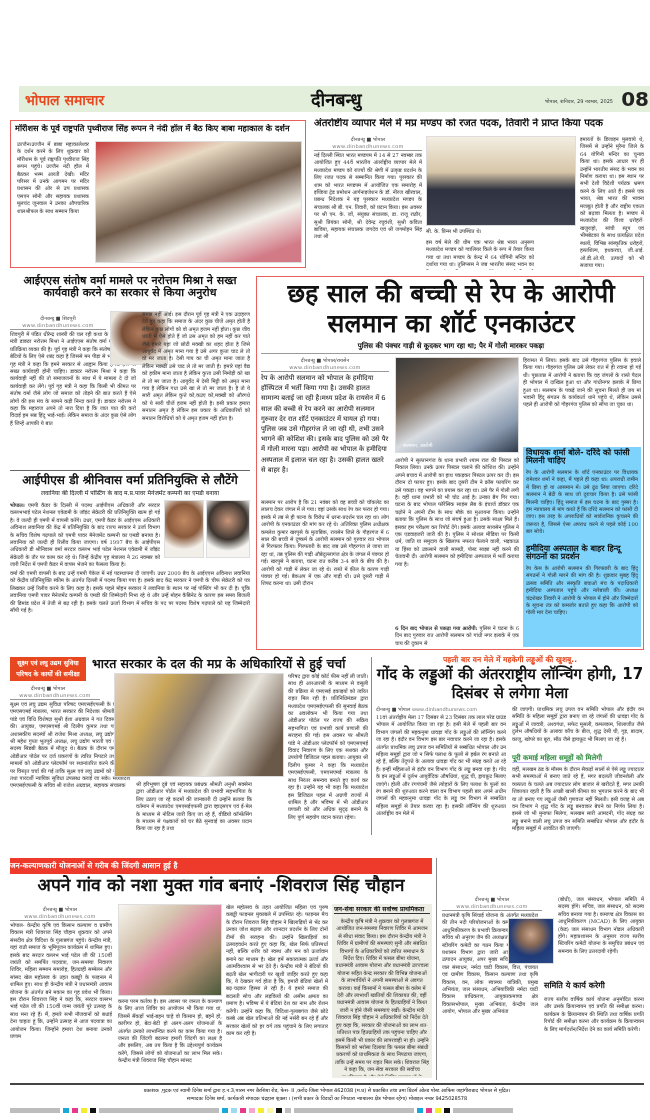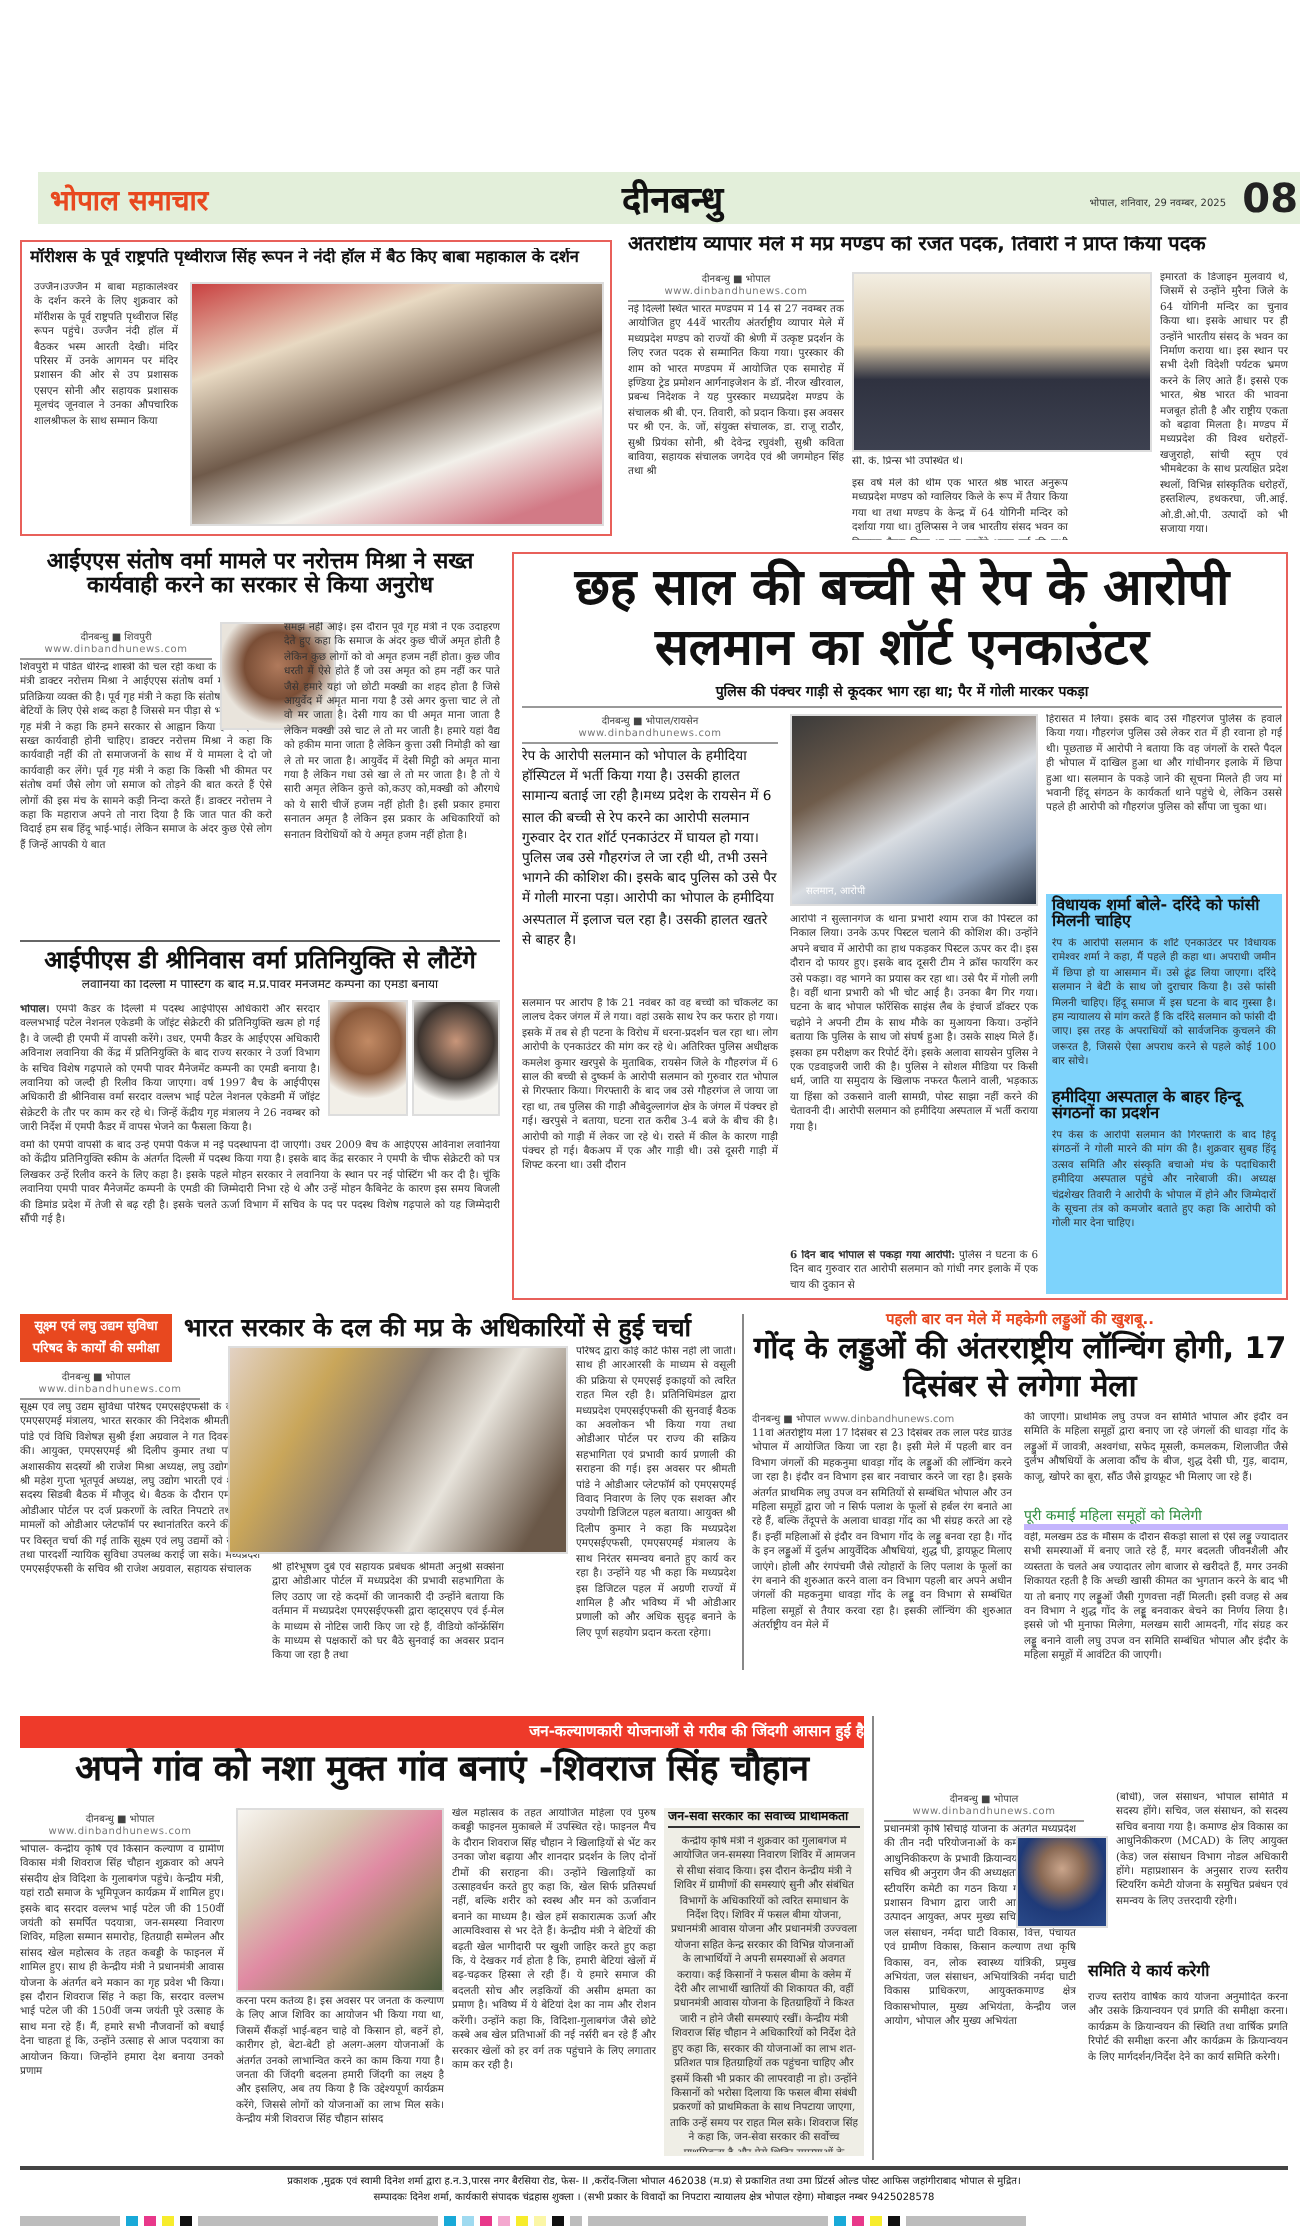--- a/index.html
+++ b/index.html
@@ -112,25 +112,25 @@
 <div class="abs rule-v" style="left:371px; top:657px; height:178px;"></div>
 
 <div class="abs" style="left:376px; top:654px; width:268px; height:180px;">
   <div class="abs" style="left:0; top:0; width:268px; text-align:center; font-size:7.5px; font-weight:bold; color:#e8481f;">पहली बार वन मेले में महकेगी लड्डुओं की खुशबू..</div>
   <div class="abs hl" style="left:0; top:11px; width:268px; font-size:15px; text-align:center; line-height:19px;">गोंद के लड्डुओं की अंतरराष्ट्रीय लॉन्चिंग होगी, 17 दिसंबर से लगेगा मेला</div>
   <div class="abs byline" style="left:0; top:52px; width:134px; text-align:left;">
     <span>दीनबन्धु ■ भोपाल</span> <span style="color:#777;">www.dinbandhunews.com</span>
   </div>
   <div class="abs body-text" style="left:0; top:60px; width:130px; height:120px;">11वां अंतर्राष्ट्रीय मेला 17 दिसंबर से 23 दिसंबर तक लाल परेड ग्राउंड भोपाल में आयोजित किया जा रहा है। इसी मेले में पहली बार वन विभाग जंगलों की महकनुमा धावड़ा गोंद के लड्डुओं की लॉन्चिंग करने जा रहा है। इंदौर वन विभाग इस बार नवाचार करने जा रहा है। इसके अंतर्गत प्राथमिक लघु उपज वन समितियों से सम्बंधित भोपाल और उन महिला समूहों द्वारा जो न सिर्फ पलाश के फूलों से हर्बल रंग बनाते आ रहे हैं, बल्कि तेंदूपत्ते के अलावा धावड़ा गोंद का भी संग्रह करते आ रहे हैं। इन्हीं महिलाओं से इंदौर वन विभाग गोंद के लड्डू बनवा रहा है। गोंद के इन लड्डुओं में दुर्लभ आयुर्वेदिक औषधियां, शुद्ध घी, ड्रायफ्रूट मिलाए जाएंगे। होली और रंगपंचमी जैसे त्योहारों के लिए पलाश के फूलों का रंग बनाने की शुरुआत करने वाला वन विभाग पहली बार अपने अधीन जंगलों की महकनुमा धावड़ा गोंद के लड्डू वन विभाग से सम्बंधित महिला समूहों से तैयार करवा रहा है। इसकी लॉन्चिंग की शुरुआत अंतर्राष्ट्रीय वन मेले में</div>
   <div class="abs body-text" style="left:136px; top:52px; width:132px; height:44px;">की जाएगी। प्राथमिक लघु उपज वन समिति भोपाल और इंदौर वन समिति के महिला समूहों द्वारा बनाए जा रहे जंगलों की धावड़ा गोंद के लड्डुओं में जावत्री, अश्वगंधा, सफेद मूसली, कमलकम, शिलाजीत जैसे दुर्लभ औषधियों के अलावा कौंच के बीज, शुद्ध देसी घी, गुड़, बादाम, काजू, खोपरे का बूरा, सौंठ जैसे ड्रायफ्रूट भी मिलाए जा रहे हैं।</div>
-  <div class="abs" style="left:136px; top:99px; width:132px; font-size:7px; font-weight:normal; color:#2e8b3e; border-bottom:3px solid #c4b5fd;">पूरी कमाई महिला समूहों को मिलेगी</div>
+  <div class="abs" style="left:136px; top:99px; width:132px; font-size:7px; font-weight:bold; color:#2e8b3e; border-bottom:1px solid #c4b5fd;">पूरी कमाई महिला समूहों को मिलेगी</div>
   <div class="abs body-text" style="left:136px; top:112px; width:132px; height:68px;">वहीं, मलखम ठंड के मौसम के दौरान सैकड़ों सालों से ऐसे लड्डू ज्यादातर सभी समस्याओं में बनाए जाते रहे हैं, मगर बदलती जीवनशैली और व्यस्तता के चलते अब ज्यादातर लोग बाजार से खरीदते हैं, मगर उनकी शिकायत रहती है कि अच्छी खासी कीमत का भुगतान करने के बाद भी या तो बनाए गए लड्डूओं जैसी गुणवत्ता नहीं मिलती। इसी वजह से अब वन विभाग ने शुद्ध गोंद के लड्डू बनवाकर बेचने का निर्णय लिया है। इससे जो भी मुनाफा मिलेगा, मलखम सारी आमदनी, गोंद संग्रह कर लड्डू बनाने वाली लघु उपज वन समिति सम्बंधित भोपाल और इंदौर के महिला समूहों में आवंटित की जाएगी।</div>
 </div>
 
-<div class="abs" style="left:10px; top:858px; width:422px; height:16px; background:#ee3a2a; color:#fff; font-size:7.5px; font-weight:bold; text-align:right; line-height:16px;">जन-कल्याणकारी योजनाओं से गरीब की जिंदगी आसान हुई है</div>
+<div class="abs" style="left:10px; top:858px; width:422px; height:16px; background:#ee3a2a; color:#fff; font-size:7.5px; font-weight:bold; text-align:left; line-height:16px;">जन-कल्याणकारी योजनाओं से गरीब की जिंदगी आसान हुई है</div>
 <div class="abs hl" style="left:10px; top:876px; width:422px; font-size:17.5px; text-align:center; white-space:nowrap;">अपने गांव को नशा मुक्त गांव बनाएं -शिवराज सिंह चौहान</div>
 
 <div class="abs" style="left:10px; top:904px; width:422px; height:176px;">
   <div class="abs byline" style="left:0; top:2px; width:100px;">
     <span>दीनबन्धु ■ भोपाल</span>
   </div>
   <div class="abs url" style="left:0; top:9px; width:100px;">www.dinbandhunews.com</div>
   <div class="abs body-text" style="left:0; top:18px; width:102px; height:156px;">भोपाल- केन्द्रीय कृषि एवं किसान कल्याण व ग्रामीण विकास मंत्री शिवराज सिंह चौहान शुक्रवार को अपने संसदीय क्षेत्र विदिशा के गुलाबगंज पहुंचे। केन्द्रीय मंत्री, यहां राठौ समाज के भूमिपूजन कार्यक्रम में शामिल हुए। इसके बाद सरदार वल्लभ भाई पटेल जी की 150वीं जयंती को समर्पित पदयात्रा, जन-समस्या निवारण शिविर, महिला सम्मान समारोह, हितग्राही सम्मेलन और सांसद खेल महोत्सव के तहत कबड्डी के फाइनल में शामिल हुए। साथ ही केन्द्रीय मंत्री ने प्रधानमंत्री आवास योजना के अंतर्गत बने मकान का गृह प्रवेश भी किया। इस दौरान शिवराज सिंह ने कहा कि, सरदार वल्लभ भाई पटेल जी की 150वीं जन्म जयंती पूरे उत्साह के साथ मना रहे हैं। मैं, हमारे सभी नौजवानों को बधाई देना चाहता हूं कि, उन्होंने उत्साह से आज पदयात्रा का आयोजन किया। जिन्होंने हमारा देश बनाया उनको प्रणाम</div>
   <div class="abs photo" style="left:108px; top:0px; width:104px; height:92px; background:linear-gradient(140deg,#f8f6f1 0%,#d6c5b0 30%,#e08aa3 50%,#a98b70 70%,#4b5a3c 100%);"></div>
   <div class="abs body-text" style="left:108px; top:94px; width:104px; height:80px;">करना परम कर्तव्य है। इस अवसर पर जनता के कल्याण के लिए आज शिविर का आयोजन भी किया गया था, जिसमें सैंकड़ों भाई-बहन चाहे वो किसान हो, बहनें हो, कारीगर हो, बेटा-बेटी हो अलग-अलग योजनाओं के अंतर्गत उनको लाभान्वित करने का काम किया गया है। जनता की जिंदगी बदलना हमारी जिंदगी का लक्ष्य है और इसलिए, अब तय किया है कि उद्देश्यपूर्ण कार्यक्रम करेंगे, जिससे लोगों को योजनाओं का लाभ मिल सके। केन्द्रीय मंत्री शिवराज सिंह चौहान सांसद</div>

